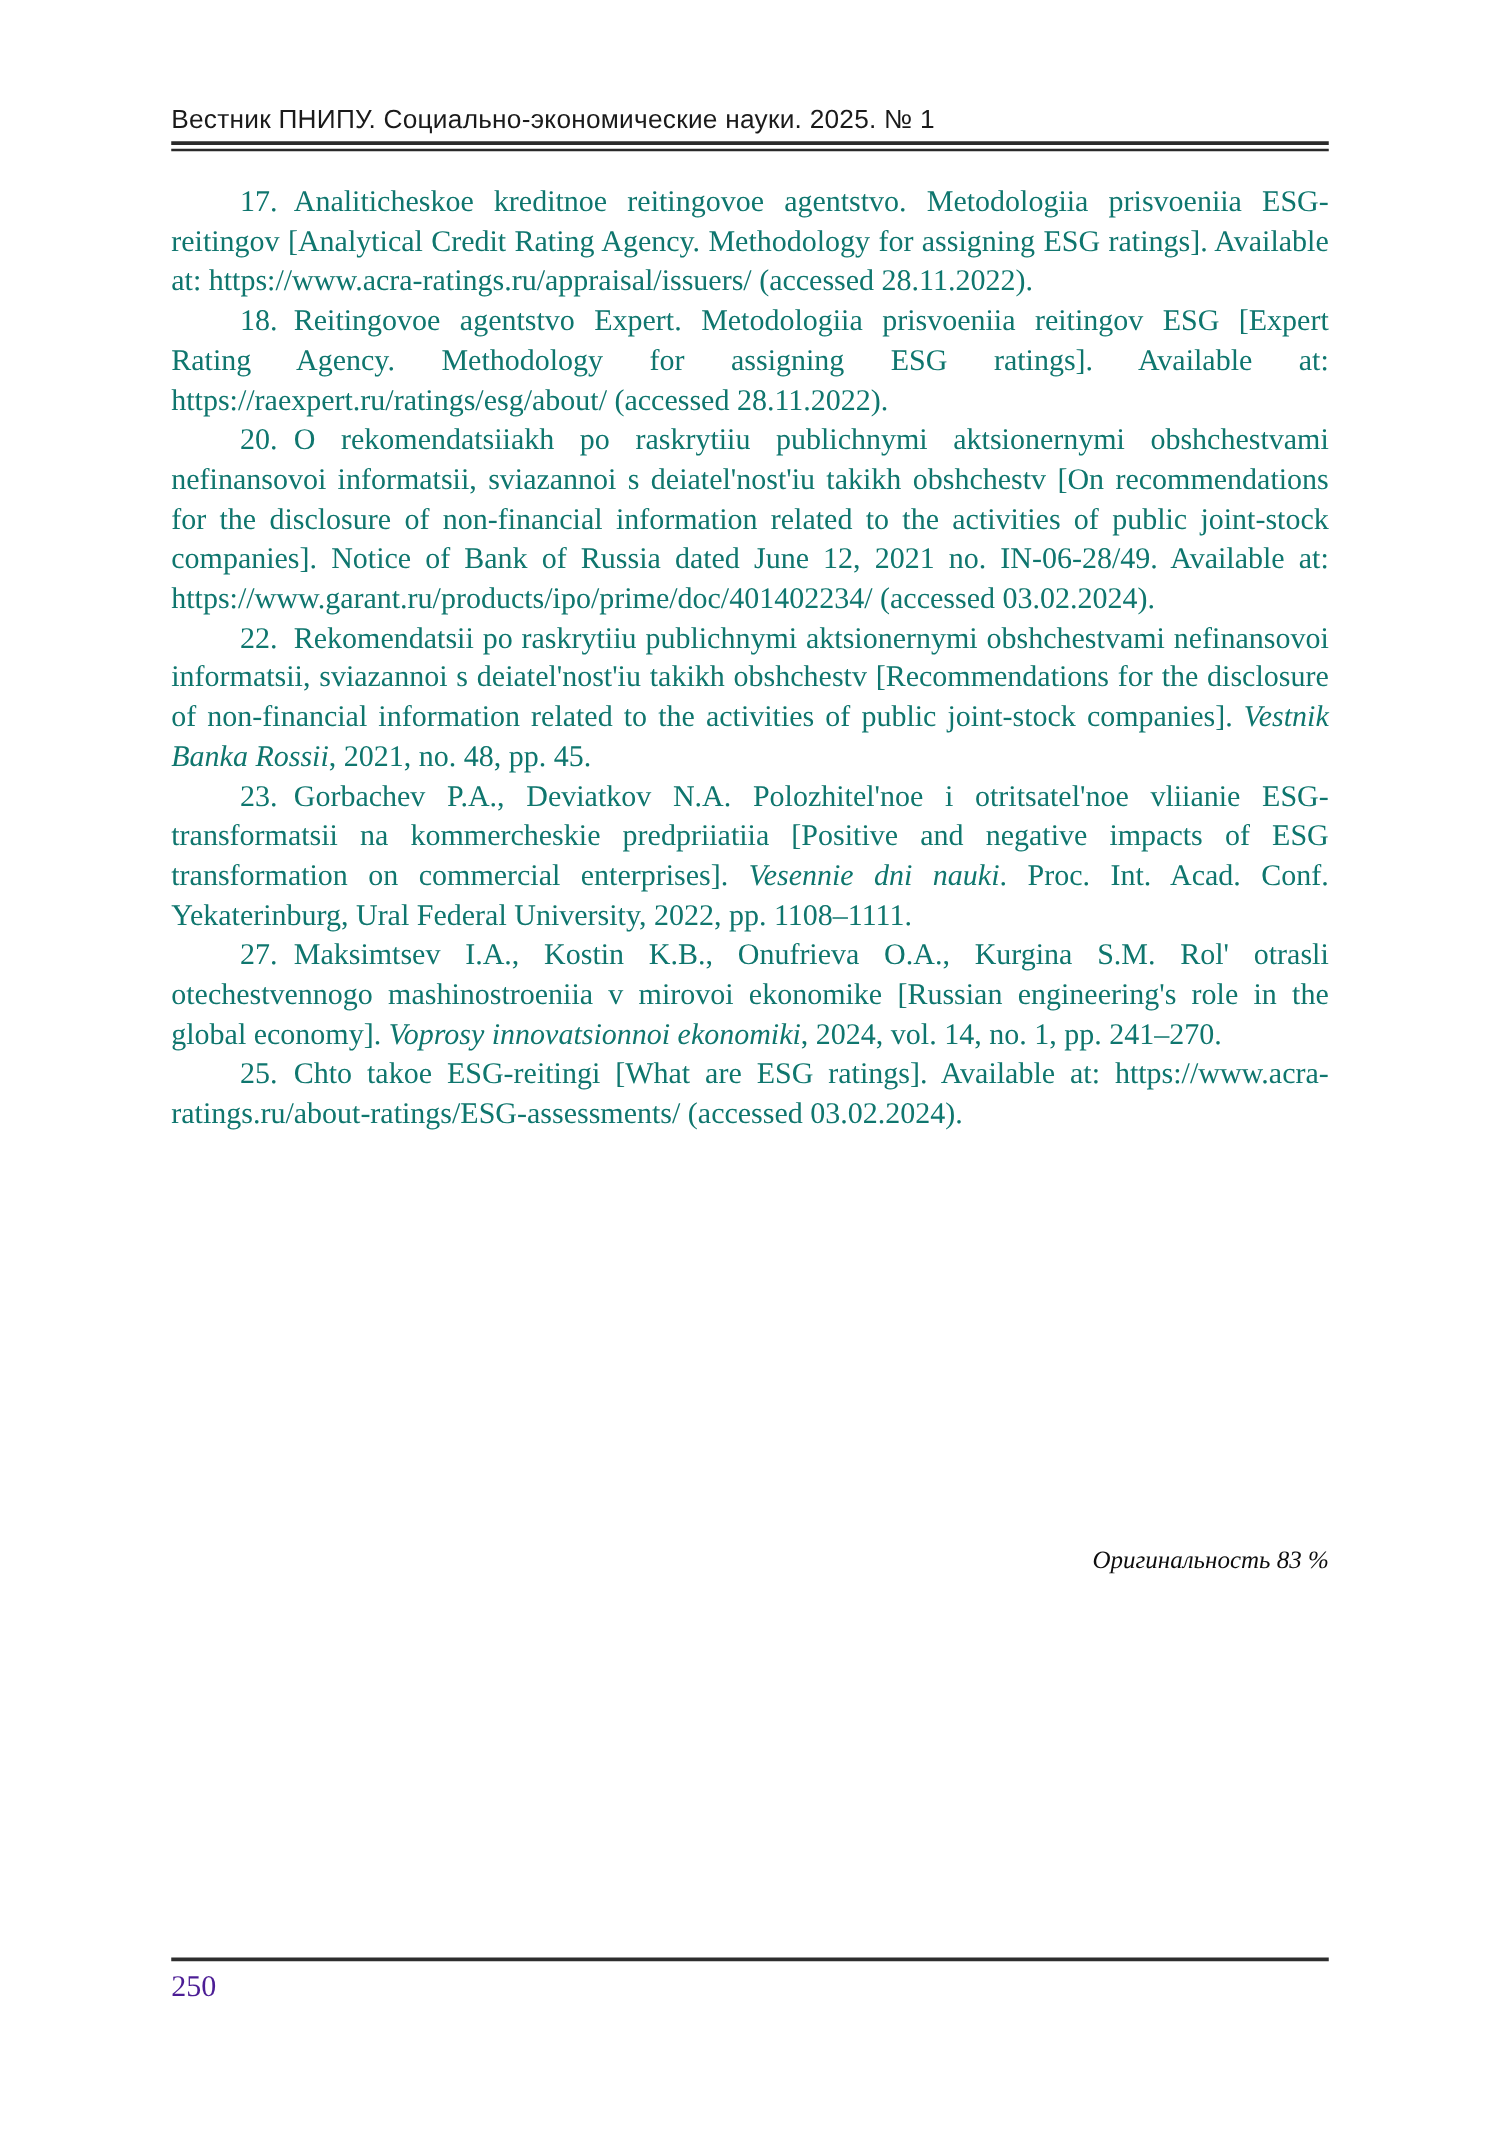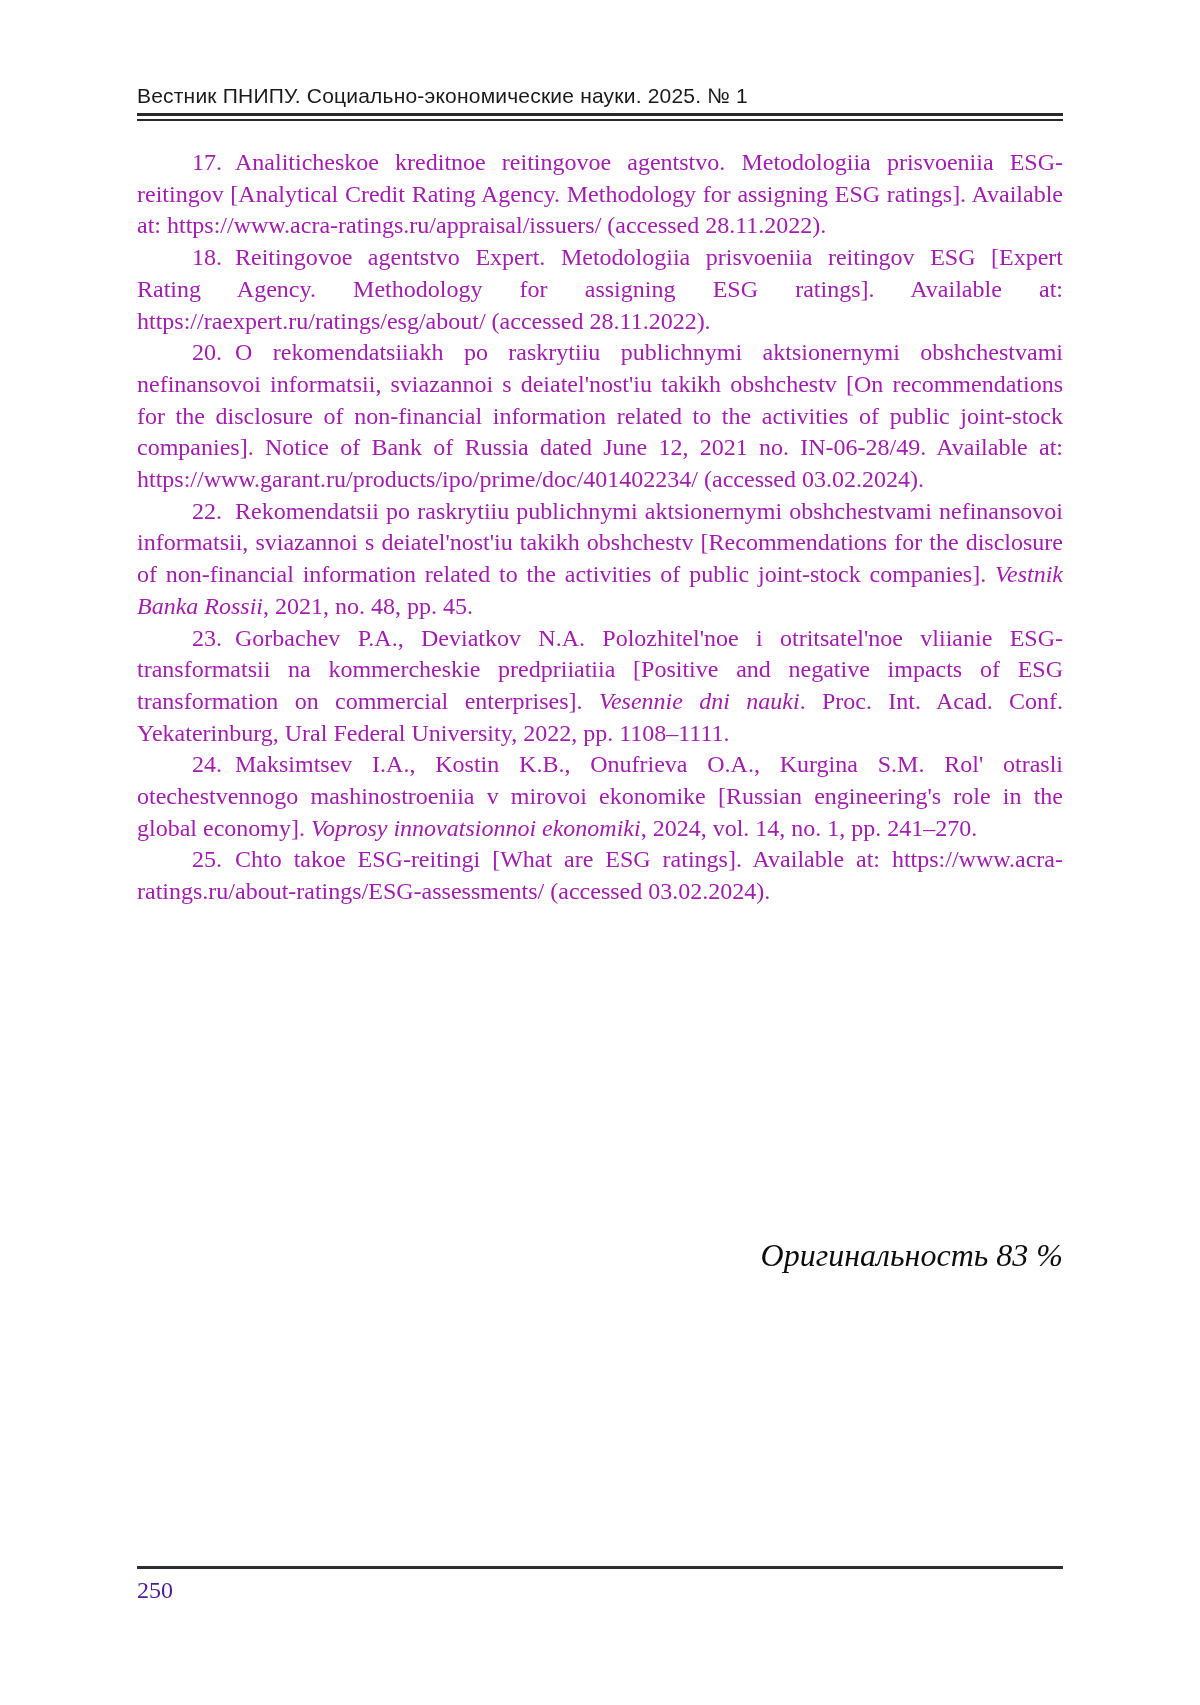--- a/index.html
+++ b/index.html
@@ -35,35 +35,35 @@
   .header-rule .rule-line + .rule-line { margin-top: 3px; }
 
   
   .refs {
     position: absolute;
     left: 137px; top: 147px;
     width: 926px;
     font-size: 24px;
     line-height: 31.7px;
     text-align: justify;
-    color: #a21caf;
+    color: #0f766e;
   }
   .ref {
     margin: 0;
     text-indent: 55px;
     overflow-wrap: anywhere;
   }
   .ref-num { margin-right: 13px; }
   .italic { font-style: italic; }
 
   
   .originality {
     position: absolute;
     right: 137px; top: 1237px;
-    font-size: 32px;
+    font-size: 20px;
     font-style: italic;
     text-align: right;
     color: #0d0d0d;
   }
 
   
   .dates {
     position: absolute;
     left: 192px; top: 1302px;
     width: 871px;
@@ -100,21 +100,21 @@
       <div class="rule-line"></div>
     </div>
   </header>
 
   <main class="refs">
       <p class="ref"><span class="ref-num">17.</span><span>Analiticheskoe kreditnoe reitingovoe agentstvo. Metodologiia prisvoeniia ESG-reitingov [Analytical Credit Rating Agency. Methodology for assigning ESG ratings]. Available at: https://www.acra-ratings.ru/appraisal/issuers/ (accessed 28.11.2022).</span></p>
       <p class="ref"><span class="ref-num">18.</span><span>Reitingovoe agentstvo Expert. Metodologiia prisvoeniia reitingov ESG [Expert Rating Agency. Methodology for assigning ESG ratings]. Available at: https://raexpert.ru/ratings/esg/about/ (accessed 28.11.2022).</span></p>
       <p class="ref"><span class="ref-num">20.</span><span>O rekomendatsiiakh po raskrytiiu publichnymi aktsionernymi obshchestvami nefinansovoi informatsii, sviazannoi s deiatel'nost'iu takikh obshchestv [On recommendations for the disclosure of non-financial information related to the activities of public joint-stock companies]. Notice of Bank of Russia dated June 12, 2021 no. IN-06-28/49. Available at: https://www.garant.ru/products/ipo/prime/doc/401402234/ (accessed 03.02.2024).</span></p>
       <p class="ref"><span class="ref-num">22.</span><span>Rekomendatsii po raskrytiiu publichnymi aktsionernymi obshchestvami nefinansovoi informatsii, sviazannoi s deiatel'nost'iu takikh obshchestv [Recommendations for the disclosure of non-financial information related to the activities of public joint-stock companies]. </span><span class="italic">Vestnik Banka Rossii</span><span>, 2021, no. 48, pp. 45.</span></p>
       <p class="ref"><span class="ref-num">23.</span><span>Gorbachev P.A., Deviatkov N.A. Polozhitel'noe i otritsatel'noe vliianie ESG-transformatsii na kommercheskie predpriiatiia [Positive and negative impacts of ESG transformation on commercial enterprises]. </span><span class="italic">Vesennie dni nauki</span><span>. Proc. Int. Acad. Conf. Yekaterinburg, Ural Federal University, 2022, pp. 1108–1111.</span></p>
-      <p class="ref"><span class="ref-num">24.</span><span>Maksimtsev I.A., Kostin K.B., Onufrieva O.A., Kurgina S.M. Rol' otrasli otechestvennogo mashinostroeniia v mirovoi ekonomike [Russian engineering's role in the global economy]. </span><span class="italic">Voprosy innovatsionnoi ekonomiki</span><span>, 2024, vol. 14, no. 1, pp. 241–270.</span></p>
+      <p class="ref"><span class="ref-num">27.</span><span>Maksimtsev I.A., Kostin K.B., Onufrieva O.A., Kurgina S.M. Rol' otrasli otechestvennogo mashinostroeniia v mirovoi ekonomike [Russian engineering's role in the global economy]. </span><span class="italic">Voprosy innovatsionnoi ekonomiki</span><span>, 2024, vol. 14, no. 1, pp. 241–270.</span></p>
       <p class="ref"><span class="ref-num">25.</span><span>Chto takoe ESG-reitingi [What are ESG ratings]. Available at: https://www.acra-ratings.ru/about-ratings/ESG-assessments/ (accessed 03.02.2024).</span></p>
     </main>
 
   <div class="originality">Оригинальность 83 %</div>
 
 
   <footer>
     <div class="footer-rule"></div>
     <div class="page-number">250</div>
   </footer>

